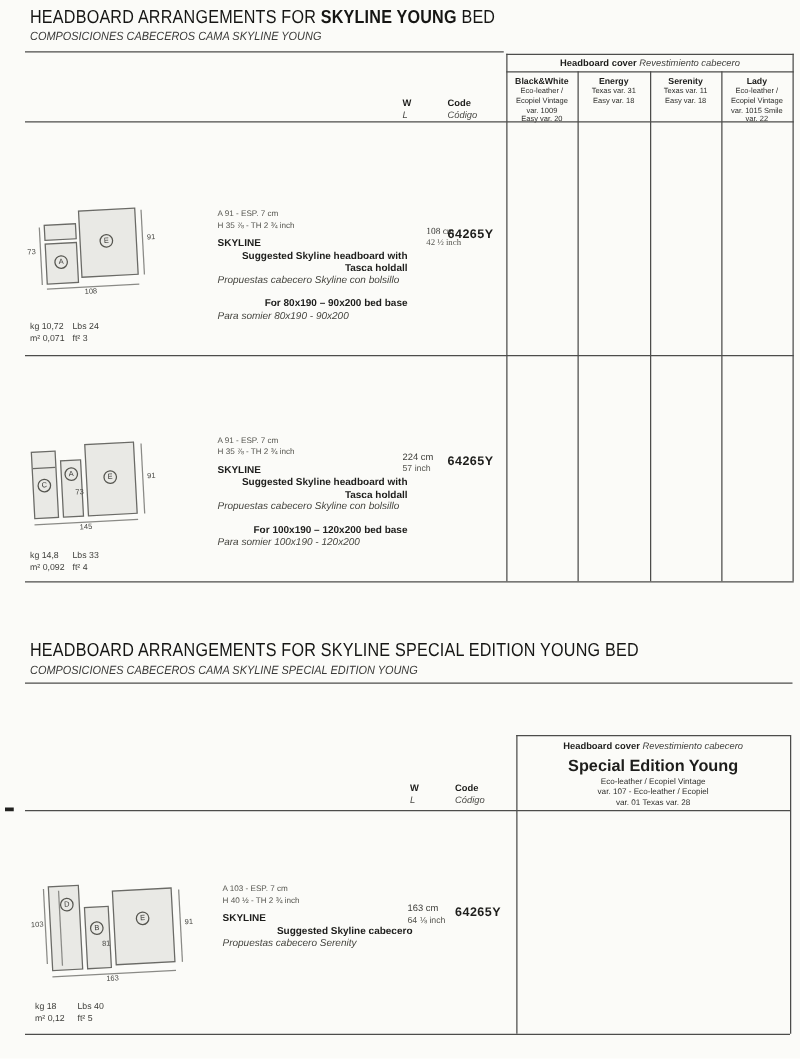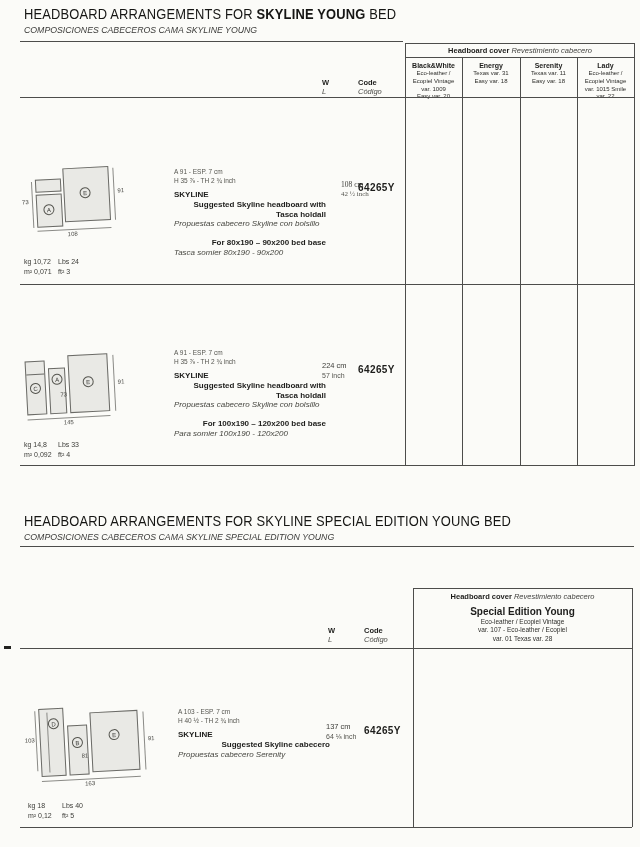--- a/index.html
+++ b/index.html
@@ -119,21 +119,21 @@
   </div>
 
   <div class="spec" style="left:174px; top:167px;">
     <div>A 91 - ESP. 7 cm</div>
     <div>H 35 ⅞ - TH 2 ¾ inch</div>
   </div>
   <div class="prod" style="left:174px; top:190px;">SKYLINE</div>
   <div class="desc-en" style="left:174px; top:200px;">Suggested Skyline headboard with Tasca holdall</div>
   <div class="desc-es" style="left:174px; top:219px;">Propuestas cabecero Skyline con bolsillo</div>
   <div class="desc-en" style="left:174px; top:238px;">For 80x190 – 90x200 bed base</div>
-  <div class="desc-es" style="left:174px; top:248px;">Tasca somier 80x190 - 90x200</div>
+  <div class="desc-es" style="left:174px; top:248px;">Para somier 80x190 - 90x200</div>
 
   <div class="wval" style="left:341px; top:180px;font-family:Liberation Serif, serif;">
     <div>108 cm</div>
     <div class="inch">42 ½ inch</div>
   </div>
   <div class="code" style="left:358px; top:182px;">64265Y</div>
 
   <div class="wt" style="left:24px; top:258px;">kg 10,72</div>
   <div class="wt" style="left:58px; top:258px;">Lbs 24</div>
   <div class="wt" style="left:24px; top:268px;">m² 0,071</div>
@@ -188,21 +188,21 @@
 
   <div class="hline" style="left:413px; top:588px; width:219px;"></div>
   <div class="vline" style="left:413px; top:588px; height:239px;"></div>
   <div class="vline" style="left:632px; top:588px; height:239px;"></div>
 
   <div class="cover-hdr" style="left:413px; top:592px; width:219px;">
     <span class="en">Headboard cover</span>
     <span class="es">Revestimiento cabecero</span>
   </div>
   <div class="cover-cell" style="left:418px; top:605px; width:209px;">
-    <div class="cover-name" style="font-size:10px;">Special Edition Young</div>
+    <div class="cover-name" style="font-size:13px;">Special Edition Young</div>
     <div class="cover-desc" style="font-size:6.5px;">Eco-leather / Ecopiel Vintage
 var. 107 - Eco-leather / Ecopiel
 var. 01 Texas var. 28</div>
   </div>
 
   <div class="colhdr" style="left:328px; top:626px;">
     <div class="en">W</div>
     <div class="es">L</div>
   </div>
   <div class="colhdr" style="left:364px; top:626px;">
@@ -235,21 +235,21 @@
 
   <div class="spec" style="left:178px; top:707px;">
     <div>A 103 - ESP. 7 cm</div>
     <div>H 40 ½ - TH 2 ¾ inch</div>
   </div>
   <div class="prod" style="left:178px; top:730px;">SKYLINE</div>
   <div class="desc-en" style="left:178px; top:740px;">Suggested Skyline cabecero</div>
   <div class="desc-es" style="left:178px; top:750px;">Propuestas cabecero Serenity</div>
 
   <div class="wval" style="left:326px; top:722px;">
-    <div>137 cm</div>
+    <div>163 cm</div>
     <div class="inch">64 ⅛ inch</div>
   </div>
   <div class="code" style="left:364px; top:725px;">64265Y</div>
 
   <div class="wt" style="left:28px; top:802px;">kg 18</div>
   <div class="wt" style="left:62px; top:802px;">Lbs 40</div>
   <div class="wt" style="left:28px; top:812px;">m² 0,12</div>
   <div class="wt" style="left:62px; top:812px;">ft² 5</div>
 
   <div class="hline" style="left:20px; top:827px; width:612px;"></div>

